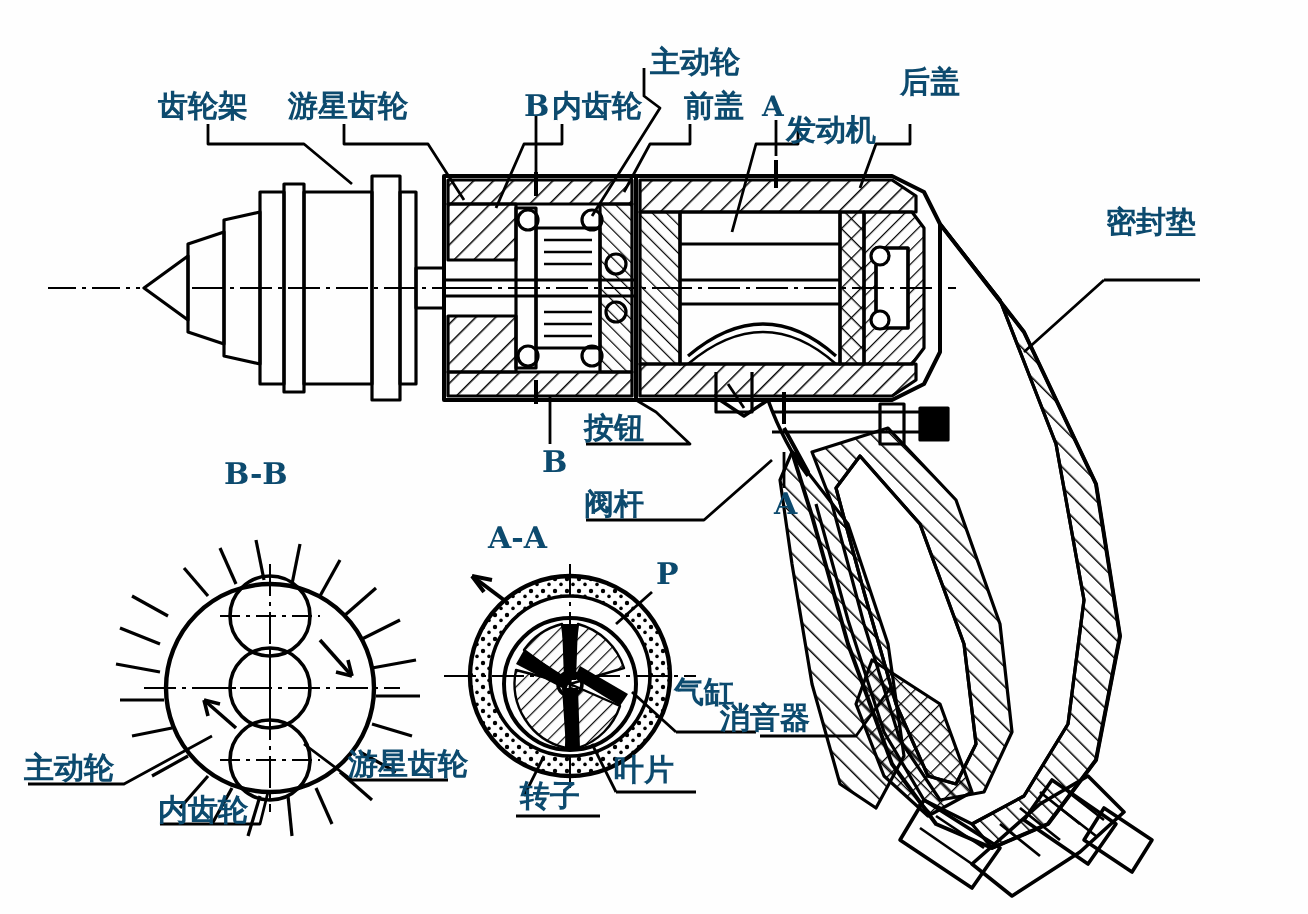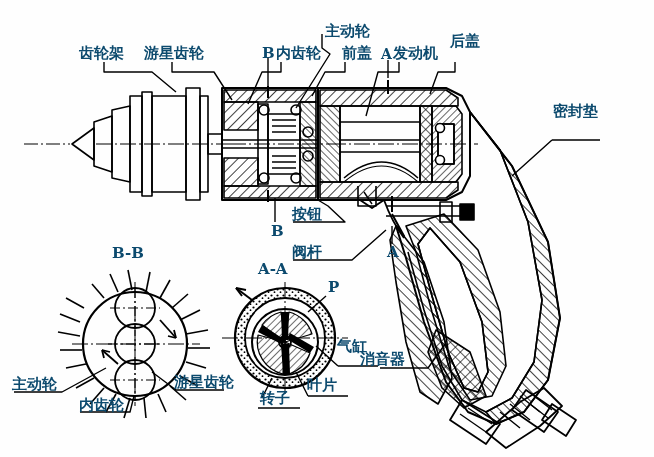--- a/index.html
+++ b/index.html
@@ -332,45 +332,45 @@
 <div class="lbl lat" style="left:262px;top:44px">B</div>
 
 <div class="lbl cn" style="left:276px;top:44px">内齿轮</div>
 
 <div class="lbl cn" style="left:325px;top:22px">主动轮</div>
 
 <div class="lbl cn" style="left:342px;top:44px">前盖</div>
 
 <div class="lbl lat-s" style="left:381px;top:46px">A</div>
 
-<div class="lbl cn" style="left:393px;top:44px">发动机</div>
+<div class="lbl cn" style="left:393px;top:56px">发动机</div>
 
 <div class="lbl cn" style="left:450px;top:32px">后盖</div>
 
 <div class="lbl cn" style="left:553px;top:102px">密封垫</div>
 
 <div class="lbl cn" style="left:292px;top:205px">按钮</div>
 
 <div class="lbl lat" style="left:271px;top:222px">B</div>
 
 <div class="lbl cn" style="left:292px;top:243px">阀杆</div>
 
 <div class="lbl lat" style="left:387px;top:243px">A</div>
 
 <div class="lbl cn" style="left:360px;top:350px">消音器</div>
 
-<div class="lbl lat" style="left:112px;top:244px">B-B</div>
+<div class="lbl lat" style="left:112px;top:228px">B-B</div>
 
 <div class="lbl cn" style="left:12px;top:375px">主动轮</div>
 
 <div class="lbl cn" style="left:79px;top:396px">内齿轮</div>
 
 <div class="lbl cn" style="left:174px;top:373px">游星齿轮</div>
 
-<div class="lbl lat" style="left:258px;top:260px">A-A</div>
+<div class="lbl lat" style="left:244px;top:260px">A-A</div>
 
 <div class="lbl lat" style="left:328px;top:278px">P</div>
 
 <div class="lbl cn" style="left:337px;top:337px">气缸</div>
 
 <div class="lbl cn" style="left:307px;top:376px">叶片</div>
 
 <div class="lbl cn" style="left:260px;top:389px">转子</div>
 
 </div>

